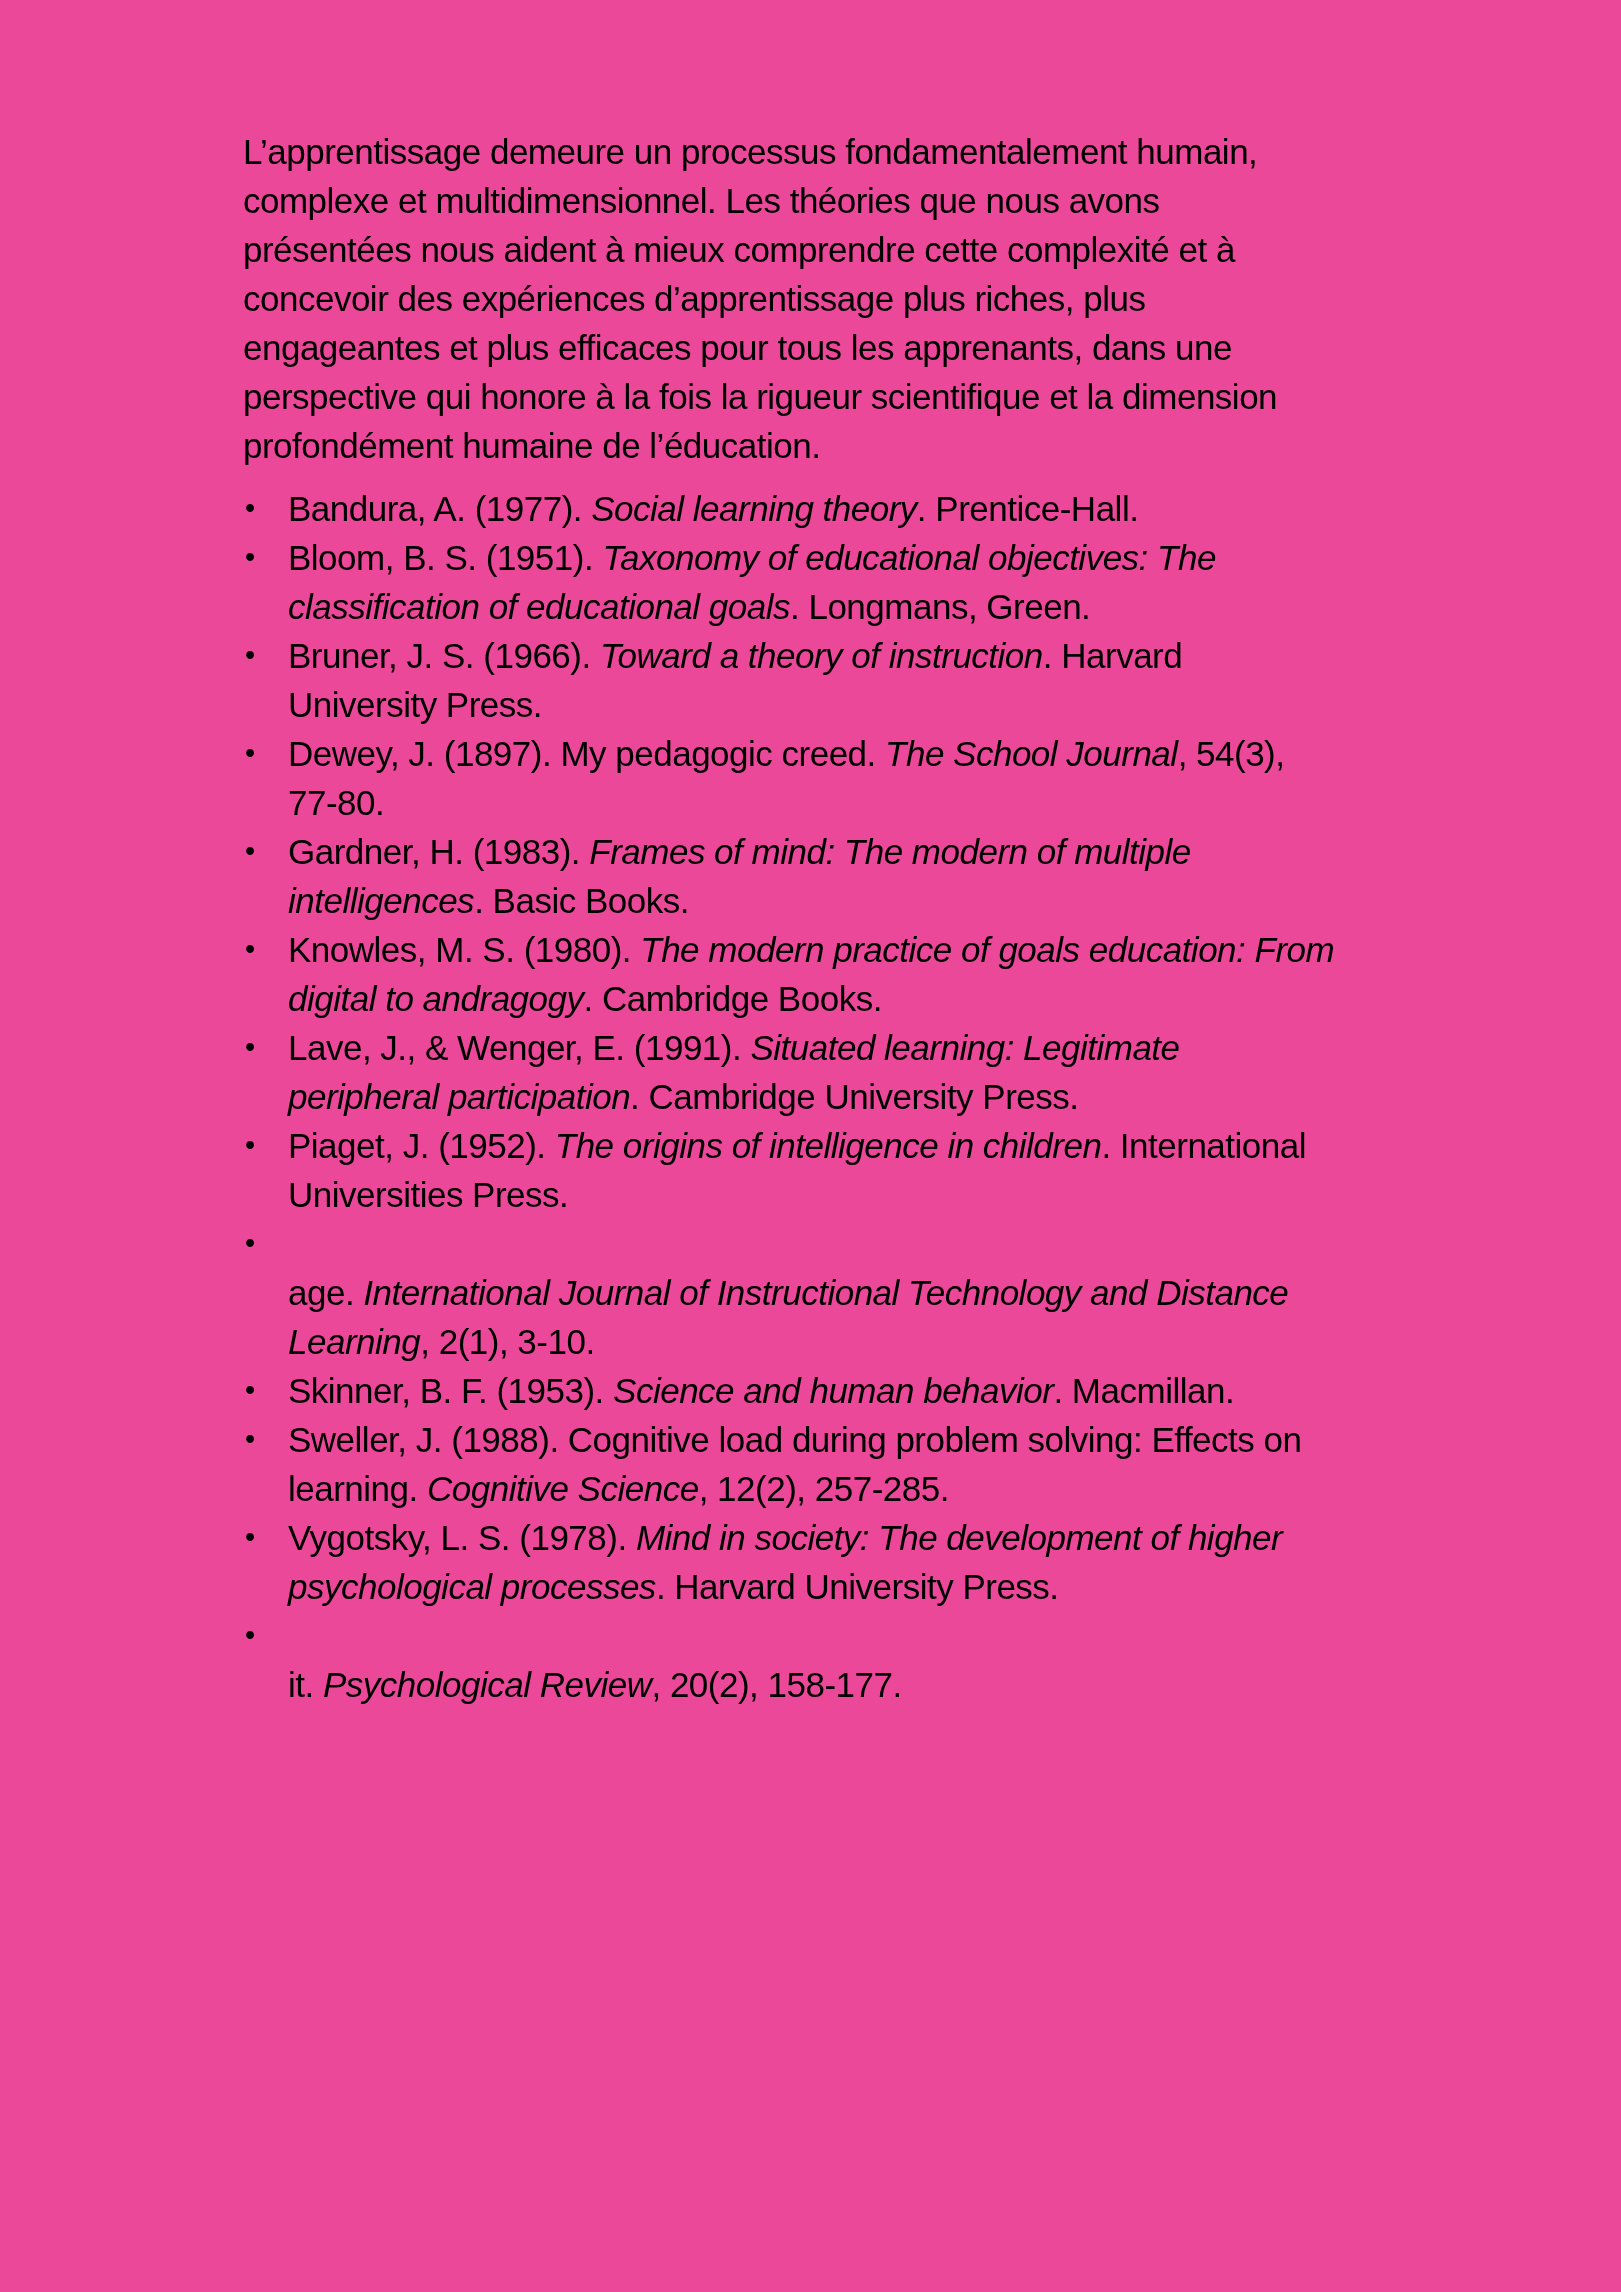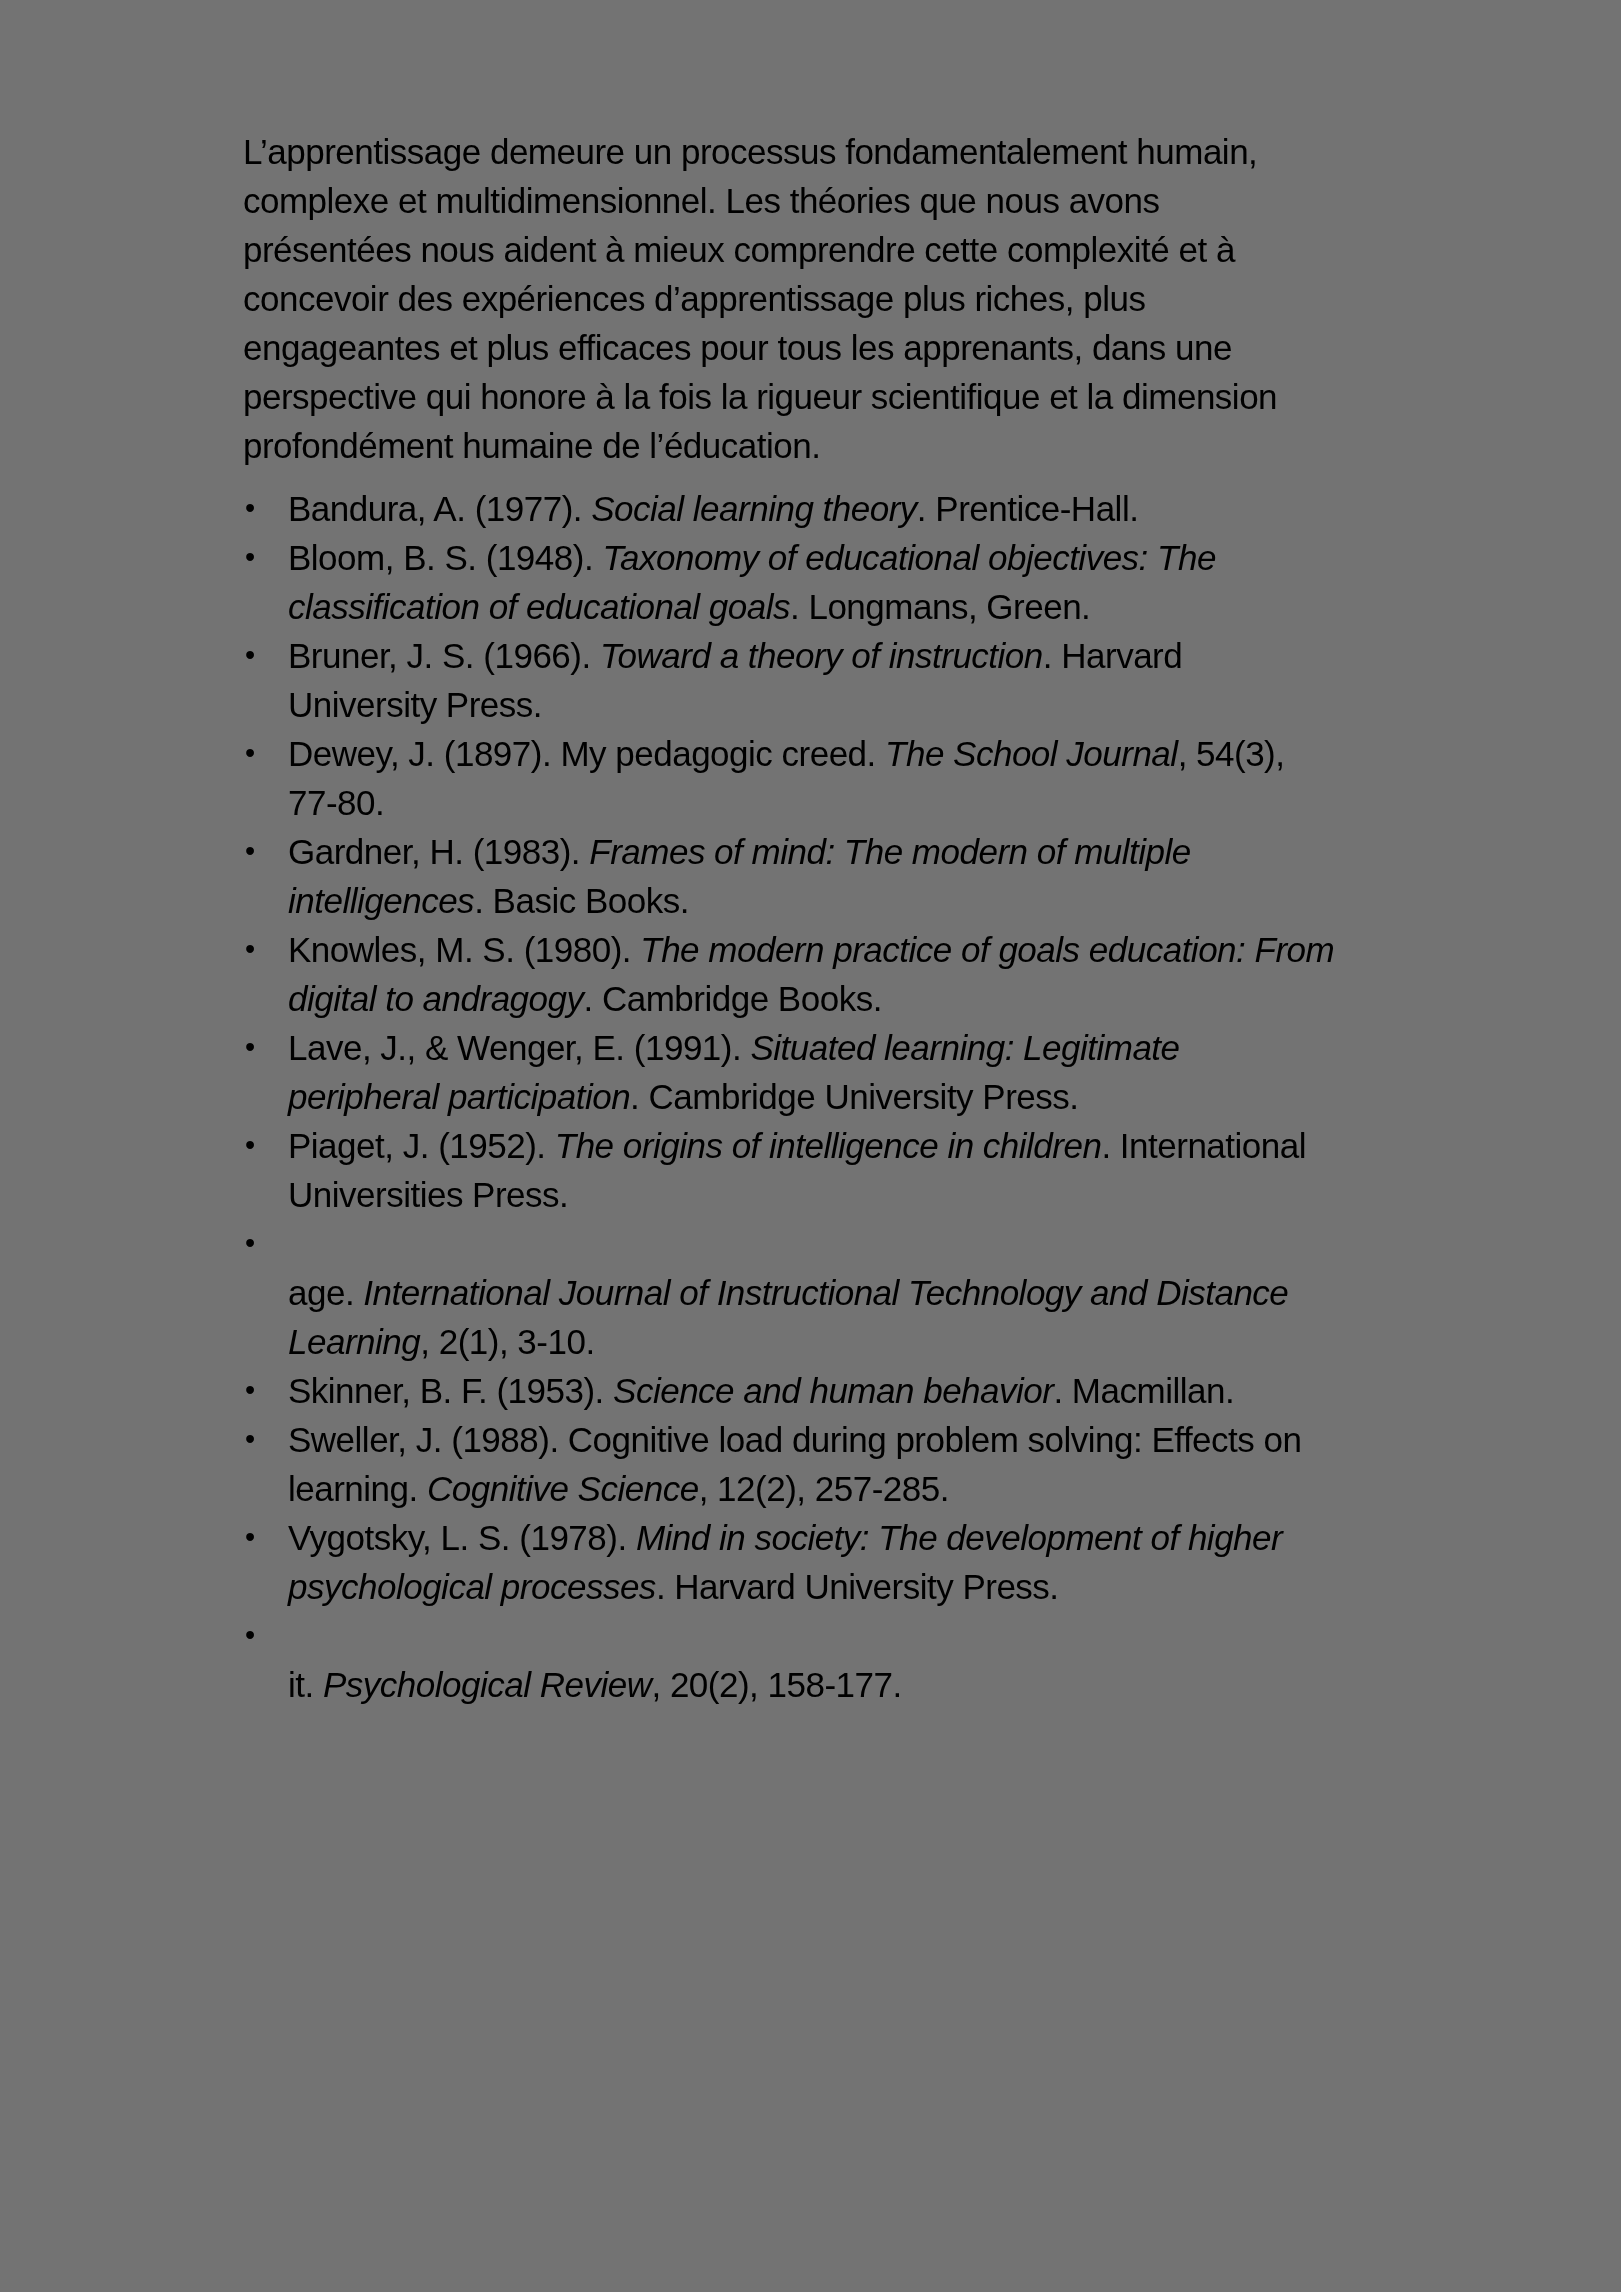--- a/index.html
+++ b/index.html
@@ -4,21 +4,21 @@
 <style>
   html, body {
     margin: 0;
     padding: 0;
     background: #ffffff;
   }
   .page {
     position: relative;
     width: 1621px;
     height: 2293px;
-    background: #737373;
+    background: #ec4899;
     color: #000000;
     font-family: "Liberation Sans", sans-serif;
     overflow: hidden;
   }
   .content {
     position: absolute;
     left: 243px;
     top: 0;
     width: 1206px;
   }
@@ -68,21 +68,21 @@
   }
 </style>
 </head>
 <body>
 
 <div class="page">
   <div class="content">
     <p class="para">L’apprentissage demeure un processus fondamentalement humain,<br>complexe et multidimensionnel. Les théories que nous avons<br>présentées nous aident à mieux comprendre cette complexité et à<br>concevoir des expériences d’apprentissage plus riches, plus<br>engageantes et plus efficaces pour tous les apprenants, dans une<br>perspective qui honore à la fois la rigueur scientifique et la dimension<br>profondément humaine de l’éducation.</p>
     <ul class="ref-list">
         <li><span class="bullet">•</span><span>Bandura, A. (1977). </span><span class="it">Social learning theory</span><span>. Prentice-Hall.</span></li>
-        <li><span class="bullet">•</span><span>Bloom, B. S. (1948). </span><span class="it">Taxonomy of educational objectives: The</span><br><span class="it">classification of educational goals</span><span>. Longmans, Green.</span></li>
+        <li><span class="bullet">•</span><span>Bloom, B. S. (1951). </span><span class="it">Taxonomy of educational objectives: The</span><br><span class="it">classification of educational goals</span><span>. Longmans, Green.</span></li>
         <li><span class="bullet">•</span><span>Bruner, J. S. (1966). </span><span class="it">Toward a theory of instruction</span><span>. Harvard</span><br><span>University Press.</span></li>
         <li><span class="bullet">•</span><span>Dewey, J. (1897). My pedagogic creed. </span><span class="it">The School Journal</span><span>, 54(3),</span><br><span>77-80.</span></li>
         <li><span class="bullet">•</span><span>Gardner, H. (1983). </span><span class="it">Frames of mind: The modern of multiple</span><br><span class="it">intelligences</span><span>. Basic Books.</span></li>
         <li><span class="bullet">•</span><span>Knowles, M. S. (1980). </span><span class="it">The modern practice of goals education: From</span><br><span class="it">digital to andragogy</span><span>. Cambridge Books.</span></li>
         <li><span class="bullet">•</span><span>Lave, J., &amp; Wenger, E. (1991). </span><span class="it">Situated learning: Legitimate</span><br><span class="it">peripheral participation</span><span>. Cambridge University Press.</span></li>
         <li><span class="bullet">•</span><span>Piaget, J. (1952). </span><span class="it">The origins of intelligence in children</span><span>. International</span><br><span>Universities Press.</span></li>
         <li><span class="bullet">•</span><br><span>age. </span><span class="it">International Journal of Instructional Technology and Distance</span><br><span class="it">Learning</span><span>, 2(1), 3-10.</span></li>
         <li><span class="bullet">•</span><span>Skinner, B. F. (1953). </span><span class="it">Science and human behavior</span><span>. Macmillan.</span></li>
         <li><span class="bullet">•</span><span>Sweller, J. (1988). Cognitive load during problem solving: Effects on</span><br><span>learning. </span><span class="it">Cognitive Science</span><span>, 12(2), 257-285.</span></li>
         <li><span class="bullet">•</span><span>Vygotsky, L. S. (1978). </span><span class="it">Mind in society: The development of higher</span><br><span class="it">psychological processes</span><span>. Harvard University Press.</span></li>

